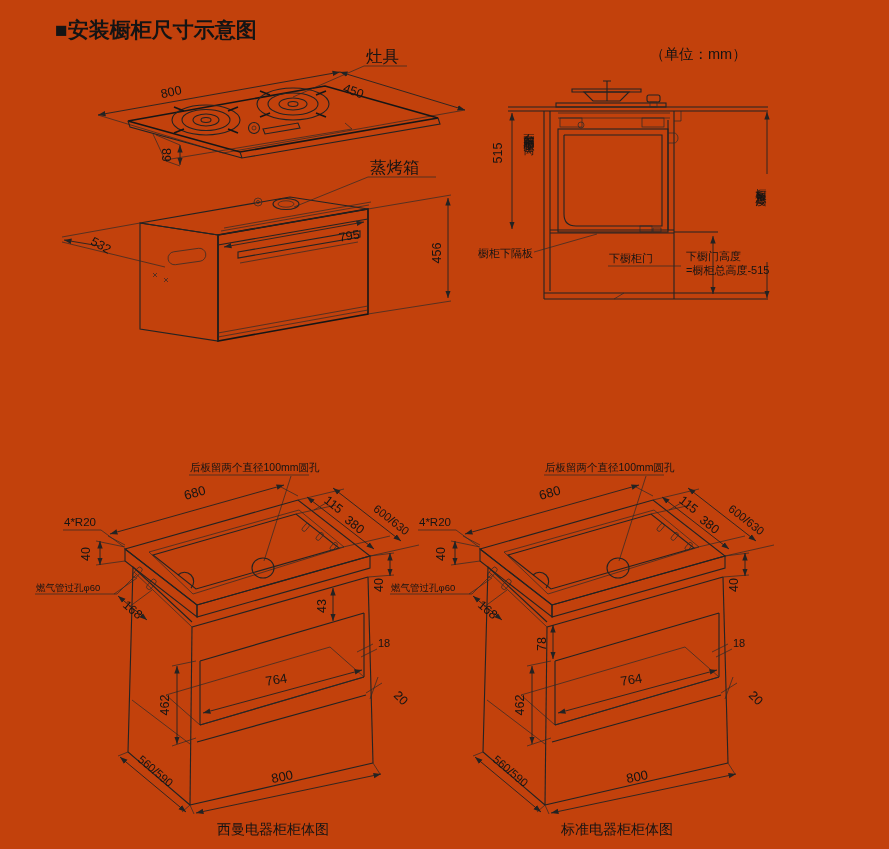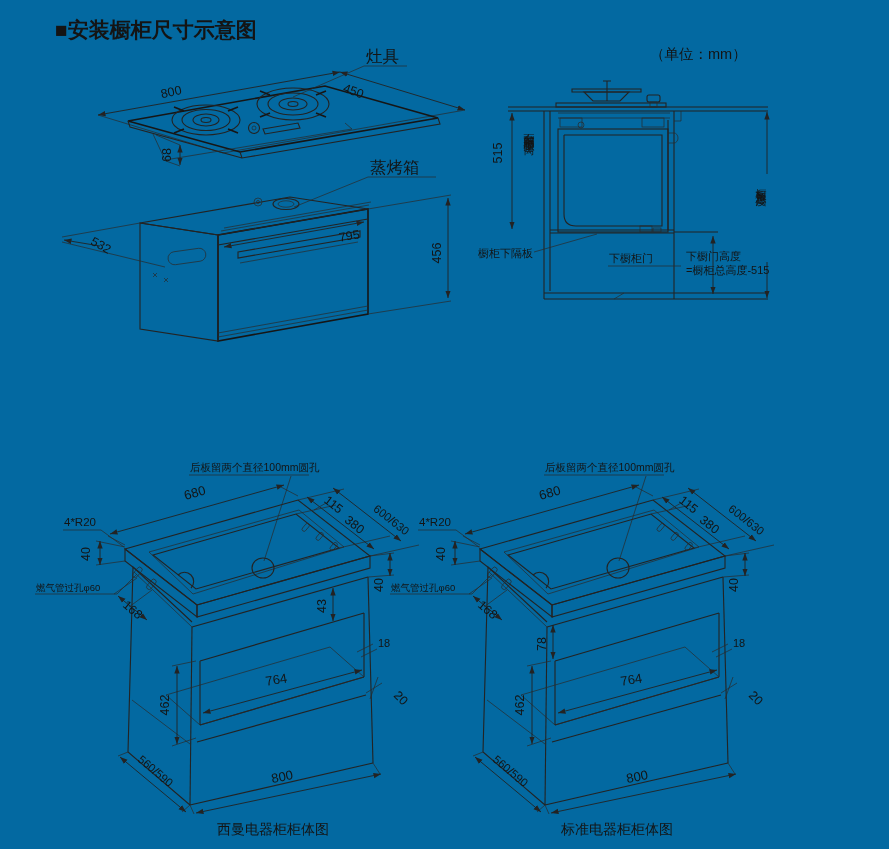--- a/index.html
+++ b/index.html
@@ -1,16 +1,16 @@
 <!DOCTYPE html>
 <html><head>
 <meta charset="utf-8">
 <style>
   html,body{margin:0;padding:0;background:#ffffff;}
-  .page{position:relative;width:889px;height:849px;background:#0369a1;overflow:hidden;}
+  .page{position:relative;width:889px;height:849px;background:#c2410c;overflow:hidden;}
   svg{display:block;}
   .ln{fill:none;stroke:#232323;stroke-width:1.1;}
   .thk{fill:none;stroke:#161616;stroke-width:1.6;}
   .thin{fill:none;stroke:#2a2a2a;stroke-width:0.7;}
   .dim{fill:none;stroke:#232323;stroke-width:0.9;marker-start:url(#arr);marker-end:url(#arr);}
   .dimE{fill:none;stroke:#232323;stroke-width:0.9;marker-end:url(#arr);}
   text{fill:#141414;font-family:"Liberation Sans","DejaVu Sans",sans-serif;}
   .vtext{writing-mode:vertical-rl;text-orientation:upright;letter-spacing:1.5px;}
   .ttl{font-size:21px;font-weight:700;}
   .big{font-size:16.5px;}

